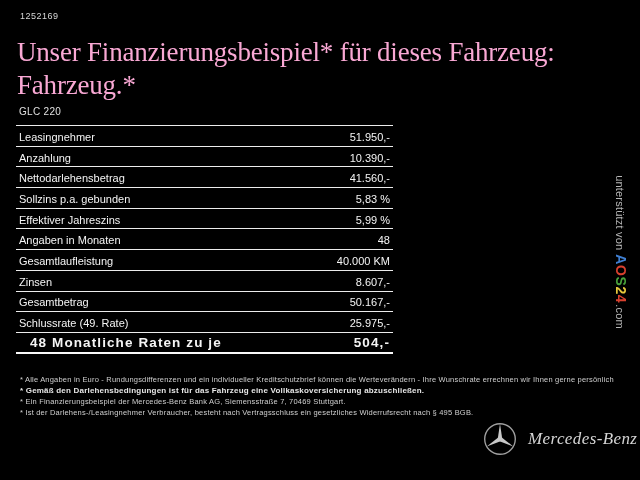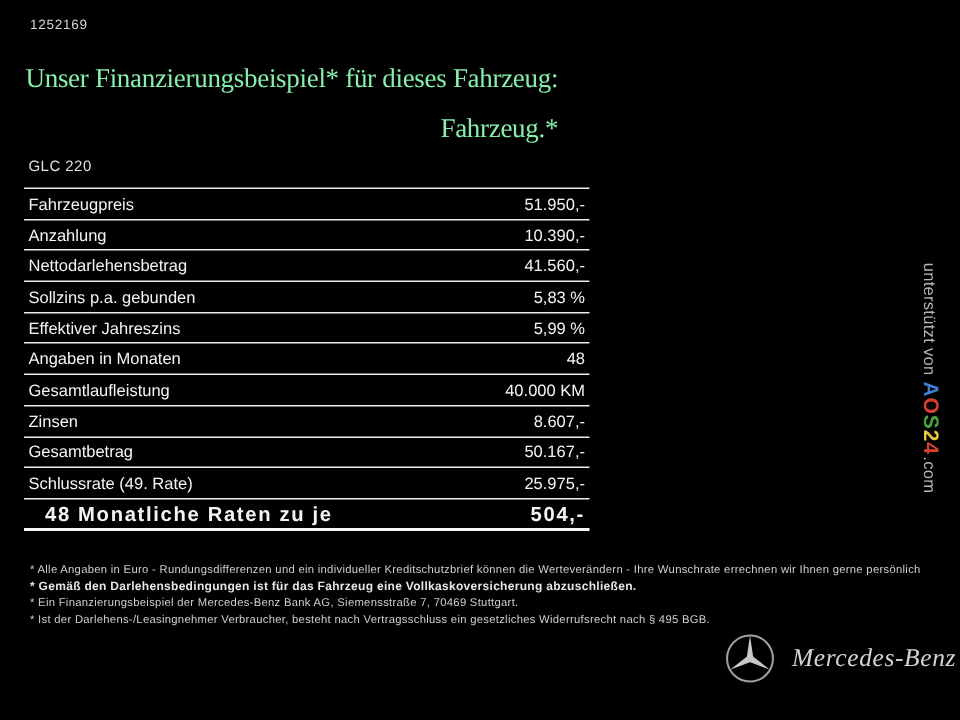--- a/index.html
+++ b/index.html
@@ -24,25 +24,24 @@
     letter-spacing: 0.5px;
     color: #d6d6d6;
   }
   .title {
     position: absolute;
     left: 17px;
     top: 36px;
     margin: 0;
     font-family: "Liberation Serif", serif;
     font-weight: 400;
-    font-size: 18px;
+    font-size: 27px;
     line-height: 33px;
     letter-spacing: -0.2px;
-    color: #86efac;
-    text-align: right;
+    color: #f9a8d4;
   }
   .title .title-line { display: block; }
   .model {
     position: absolute;
     left: 19px;
     top: 106px;
     font-size: 10px;
     color: #e0e0e0;
     letter-spacing: 0.3px;
   }
@@ -152,21 +151,21 @@
 
   <h1 class="title">
     <span class="title-line">Unser Finanzierungsbeispiel* für dieses Fahrzeug:</span>
     <span class="title-line">Fahrzeug.*</span>
   </h1>
 
   <div class="model">GLC 220</div>
 
   <div class="table">
     <div class="row">
-      <span class="lbl">Fahrzeugpreis</span>
+      <span class="lbl">Leasingnehmer</span>
       <span class="val">51.950,-</span>
     </div>
     <div class="row">
       <span class="lbl">Anzahlung</span>
       <span class="val">10.390,-</span>
     </div>
     <div class="row">
       <span class="lbl">Nettodarlehensbetrag</span>
       <span class="val">41.560,-</span>
     </div>

